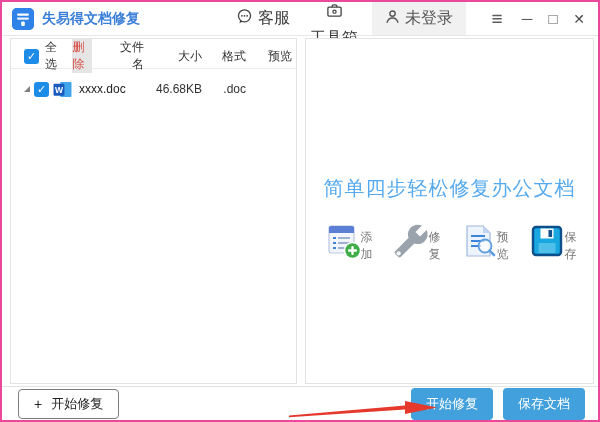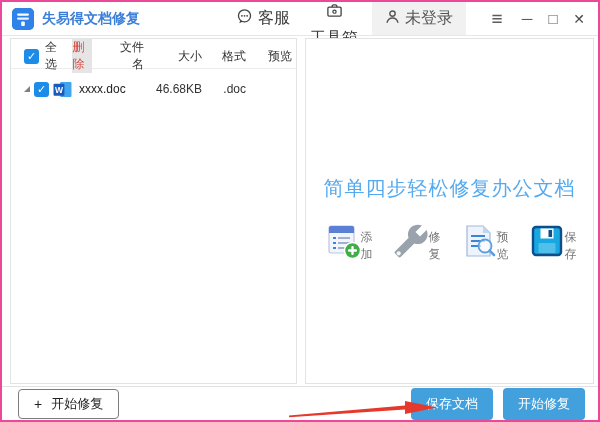--- a/index.html
+++ b/index.html
@@ -232,22 +232,22 @@
       </div>
     </div>
   </div>
 
   <div class="footer">
     <button class="btn-add">
       <span class="plus">+</span>
       <span>开始修复</span>
     </button>
     <div class="footer-right">
+      <button class="btn-primary">开始修复</button>
       <button class="btn-primary">保存文档</button>
-      <button class="btn-primary">开始修复</button>
     </div>
   </div>
 
   <svg class="anno-arrow" width="148" height="19" viewBox="0 0 148 19">
     <polygon points="0,15.5 116,5.5 116,9.5 0,17.2" fill="#e6392e"></polygon>
     <polygon points="116,1 148,7.5 116,14" fill="#e6392e"></polygon>
   </svg>
 
 </div>
 

